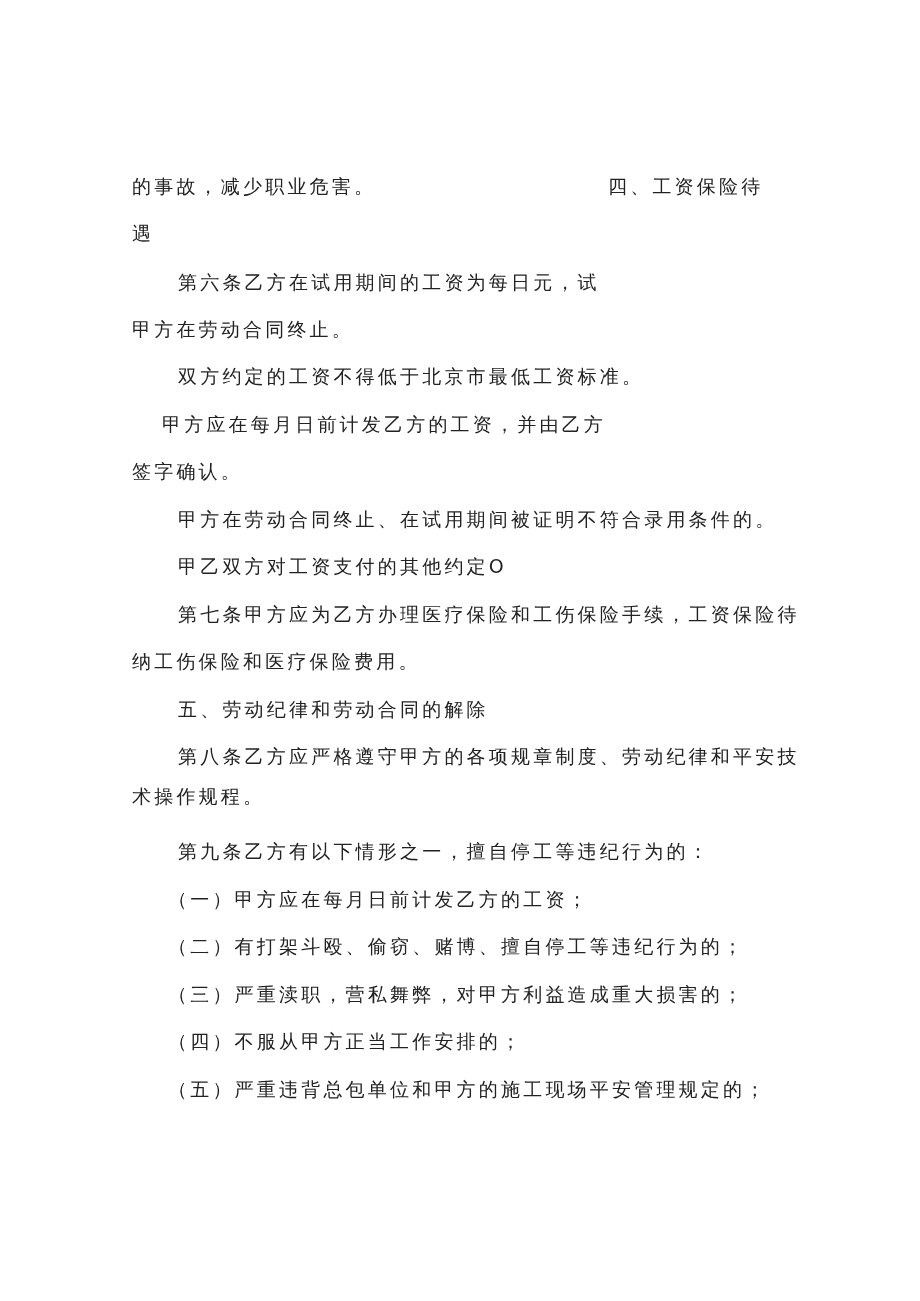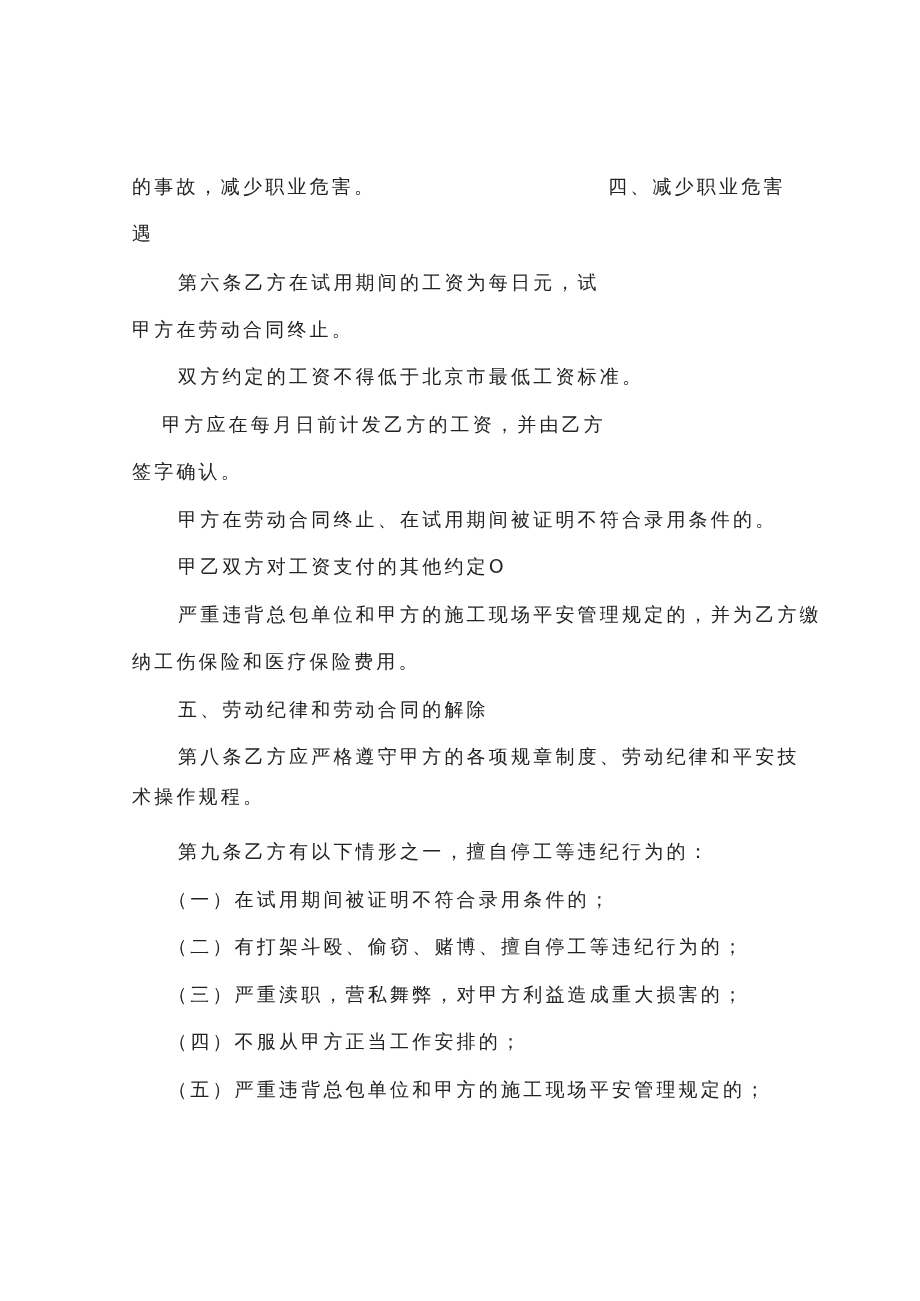--- a/index.html
+++ b/index.html
@@ -5,33 +5,33 @@
   html, body { margin: 0; padding: 0; background: #ffffff; }
   body { width: 920px; height: 1301px; position: relative; overflow: hidden;
          font-family: "DejaVu Sans", sans-serif; color: #222; }
   .line { position: absolute; font-size: 19px; letter-spacing: 3.2px; white-space: nowrap; line-height: 24px; margin-top: 12px; }
 </style>
 </head>
 <body>
 
 <div>
   <div class="line" style="left:132px;top:162px">的事故，减少职业危害。</div>
-  <div class="line" style="left:608px;top:162px">四、减少职业危害</div>
+  <div class="line" style="left:608px;top:162px">四、工资保险待</div>
   <div class="line" style="left:132px;top:209px">遇</div>
   <div class="line" style="left:178px;top:258px">第六条乙方在试用期间的工资为每日元，试</div>
   <div class="line" style="left:132px;top:305px">甲方在劳动合同终止。</div>
   <div class="line" style="left:178px;top:352px">双方约定的工资不得低于北京市最低工资标准。</div>
   <div class="line" style="left:162px;top:400px">甲方应在每月日前计发乙方的工资，并由乙方</div>
   <div class="line" style="left:132px;top:447px">签字确认。</div>
   <div class="line" style="left:178px;top:495px">甲方在劳动合同终止、在试用期间被证明不符合录用条件的。</div>
   <div class="line" style="left:178px;top:542px">甲乙双方对工资支付的其他约定O</div>
-  <div class="line" style="left:178px;top:590px">严重违背总包单位和甲方的施工现场平安管理规定的，并为乙方缴</div>
+  <div class="line" style="left:178px;top:590px">第七条甲方应为乙方办理医疗保险和工伤保险手续，工资保险待</div>
   <div class="line" style="left:132px;top:637px">纳工伤保险和医疗保险费用。</div>
   <div class="line" style="left:178px;top:685px">五、劳动纪律和劳动合同的解除</div>
   <div class="line" style="left:178px;top:732px">第八条乙方应严格遵守甲方的各项规章制度、劳动纪律和平安技</div>
   <div class="line" style="left:132px;top:772px">术操作规程。</div>
   <div class="line" style="left:178px;top:827px">第九条乙方有以下情形之一，擅自停工等违纪行为的：</div>
-  <div class="line" style="left:168px;top:875px">（一）在试用期间被证明不符合录用条件的；</div>
+  <div class="line" style="left:168px;top:875px">（一）甲方应在每月日前计发乙方的工资；</div>
   <div class="line" style="left:168px;top:922px">（二）有打架斗殴、偷窃、赌博、擅自停工等违纪行为的；</div>
   <div class="line" style="left:168px;top:970px">（三）严重渎职，营私舞弊，对甲方利益造成重大损害的；</div>
   <div class="line" style="left:168px;top:1017px">（四）不服从甲方正当工作安排的；</div>
   <div class="line" style="left:168px;top:1065px">（五）严重违背总包单位和甲方的施工现场平安管理规定的；</div>
 </div>
 
 </body></html>

